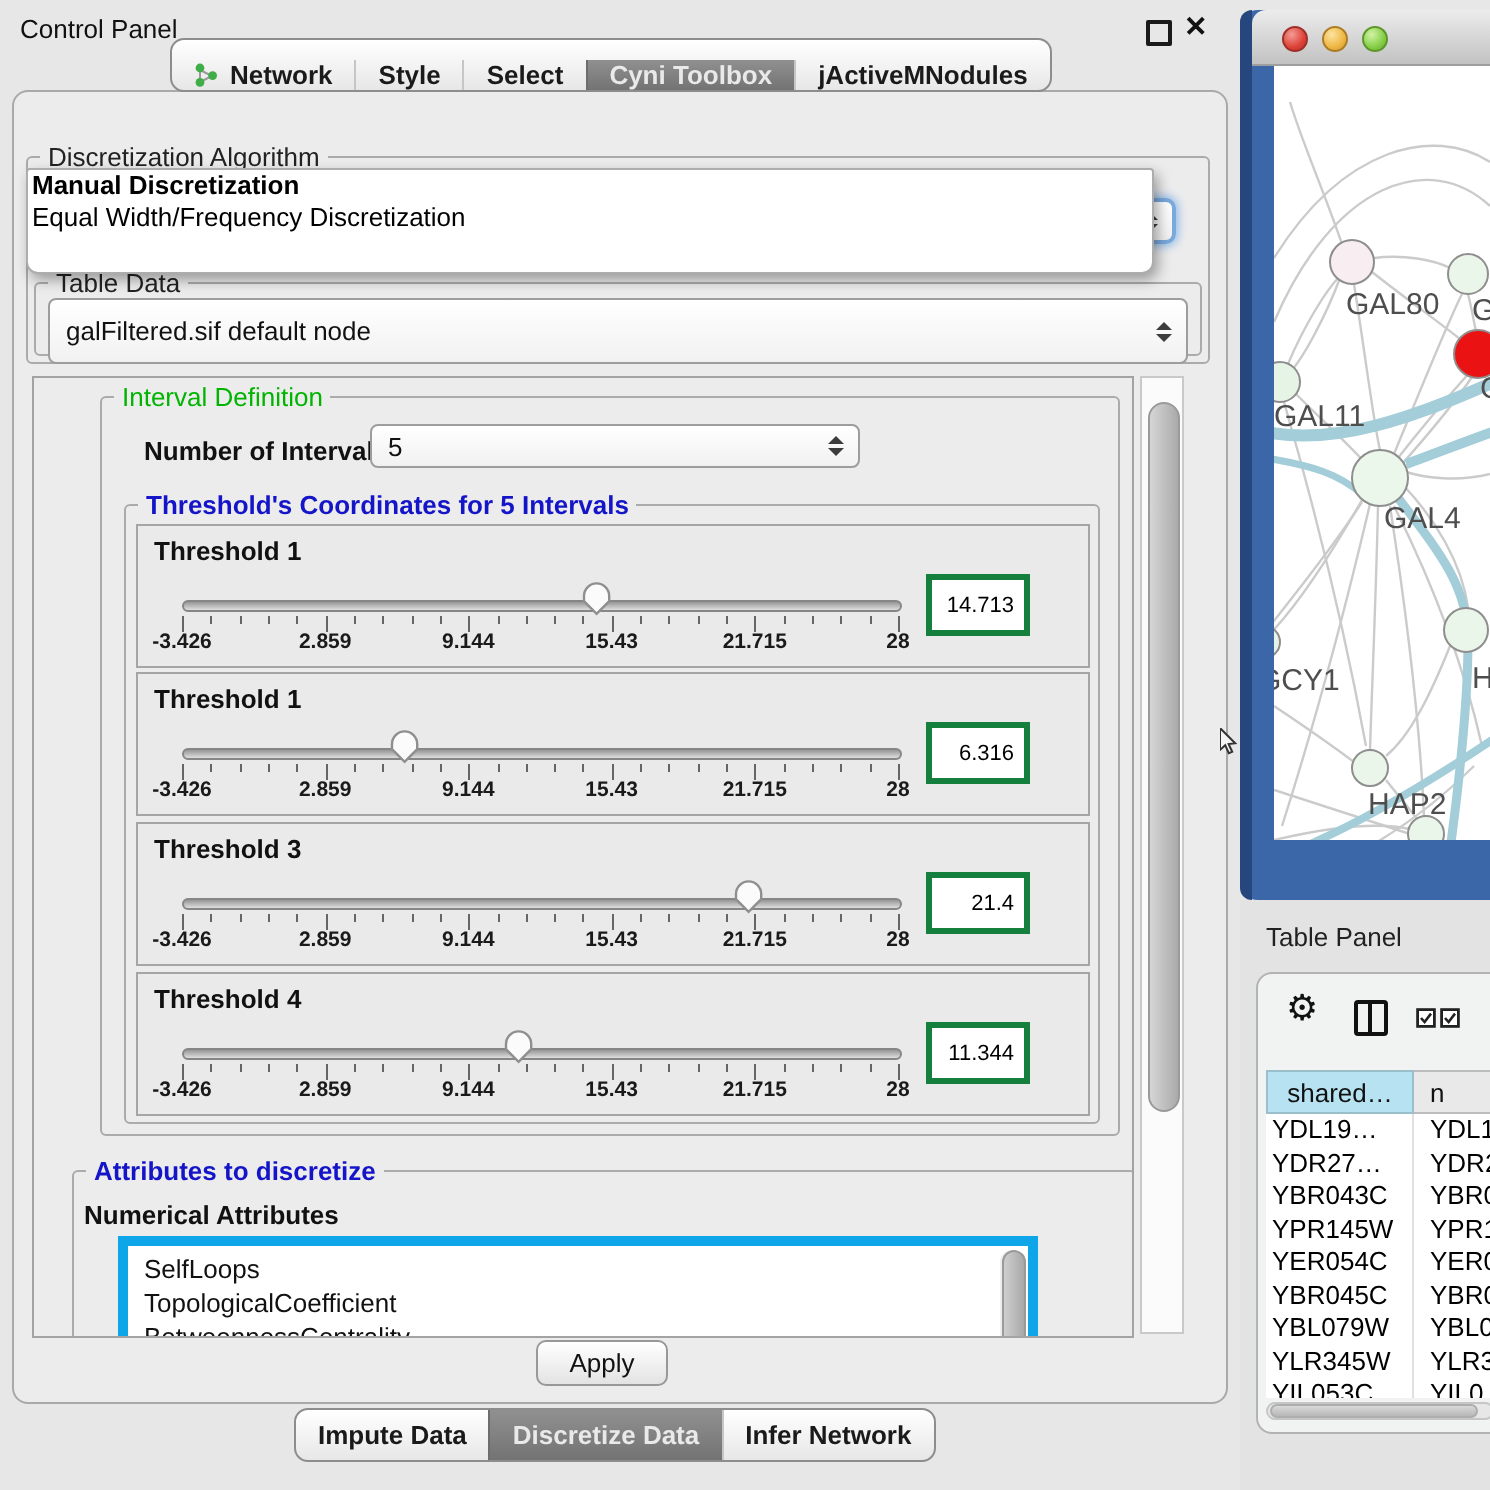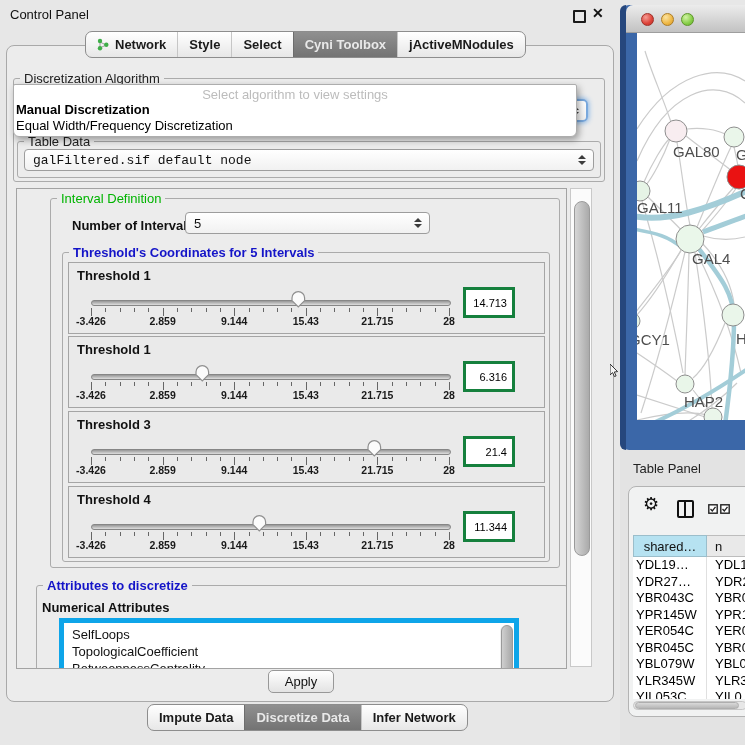--- a/index.html
+++ b/index.html
@@ -7,21 +7,21 @@
           font-family:"Liberation Sans",sans-serif;-webkit-font-smoothing:antialiased;}
   
   .cp-title{position:absolute;left:10px;top:7px;font-size:13px;color:#111;}
   .float-btn{position:absolute;left:573px;top:10px;width:9px;height:9px;border:2px solid #1a1a1a;border-radius:1px;}
   .close-btn{position:absolute;left:592px;top:5px;font-size:14px;font-weight:bold;color:#111;}
   .main-panel{position:absolute;left:6px;top:45px;width:606px;height:655px;background:#ececec;
               border:1px solid #a9a9a9;border-radius:8px;}
   .tabbar{position:absolute;display:flex;align-items:stretch;height:25px;
           background:linear-gradient(#ffffff,#e7e7e7);border:1px solid #8d8d8d;border-radius:7px;
           overflow:hidden;z-index:3;}
-  .tabbar.top{left:85px;top:31px;}
+  .tabbar.top{left:85px;top:19px;align-items:flex-end;}
   .tabbar.bottom{left:147px;top:704px;}
   .tab{display:flex;align-items:center;gap:6px;padding:0 11px;font-size:13px;font-weight:bold;color:#1a1a1a;
        border-left:1px solid #c6c6c6;white-space:nowrap;}
   .tab:first-child{border-left:none;}
   .tab.selected{background:linear-gradient(#909090,#737373);color:#e9e9e9;border-left-color:#6d6d6d;}
   .group{position:absolute;border:1px solid #ababab;border-radius:3px;}
   .gtitle{position:absolute;top:-8px;left:6px;background:#ececec;padding:0 4px;font-size:13px;color:#222;white-space:nowrap;}
   .gtitle.green{color:#00b400;}
   .gtitle.blue{color:#1414c8;font-weight:bold;}
   .combo{position:absolute;background:linear-gradient(#ffffff,#f1f1f1);border:1px solid #9d9d9d;border-radius:4px;
@@ -132,31 +132,30 @@
   </div>
 
   <div class="combo focused" style="left:22px;top:99px;width:566px;height:23px;">
     <span class="stepper">
         <i class="up"></i>
         <i class="down"></i>
       </span>
   </div>
 
   <div class="popup">
-    <div class="popup-placeholder">Select algorithm to view settings</div>
     <div id="popup-options">
         <div class="popup-opt bold">Manual Discretization</div>
         <div class="popup-opt">Equal Width/Frequency Discretization</div>
       </div>
   </div>
 
   <div class="group" style="left:17px;top:141px;width:582px;height:35px;">
     <span class="gtitle">Table Data</span>
   </div>
-  <div class="combo" style="left:24px;top:149px;width:570px;height:22px;font-family:Liberation Mono, monospace;">
+  <div class="combo" style="left:24px;top:149px;width:570px;height:33px;">
     <span>galFiltered.sif default node</span>
     <span class="stepper">
         <i class="up"></i>
         <i class="down"></i>
       </span>
   </div>
 
   <div class="viewport">
     <div class="group" style="left:33px;top:9px;width:508px;height:368px;">
       <span class="gtitle green">Interval Definition</span>

